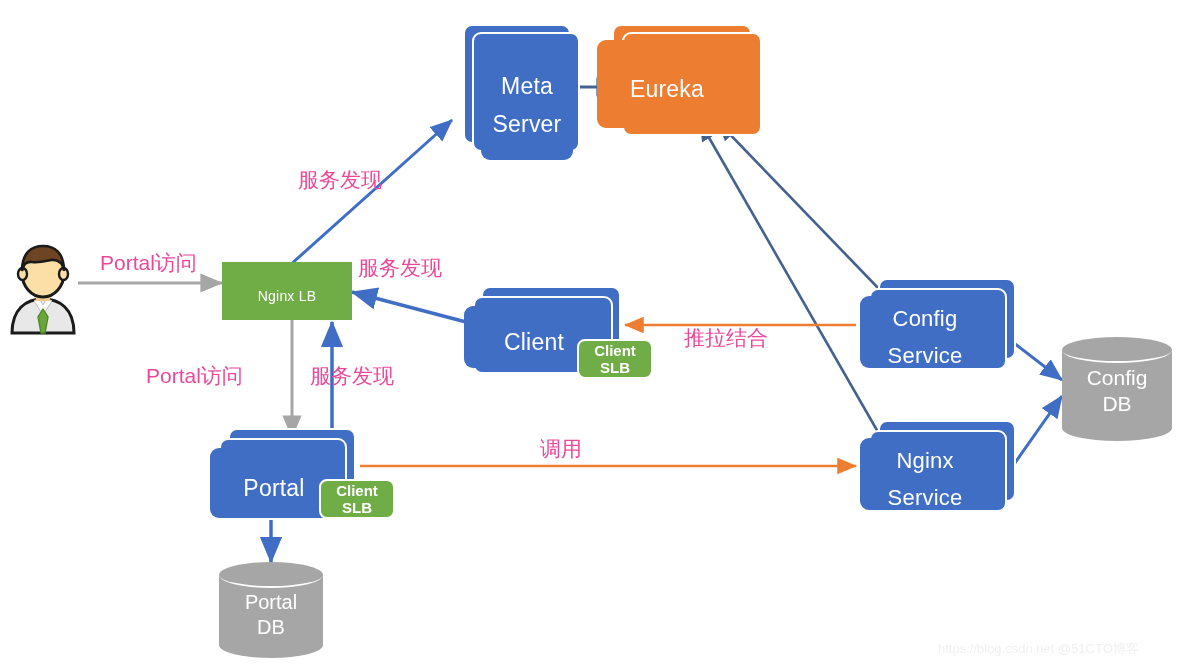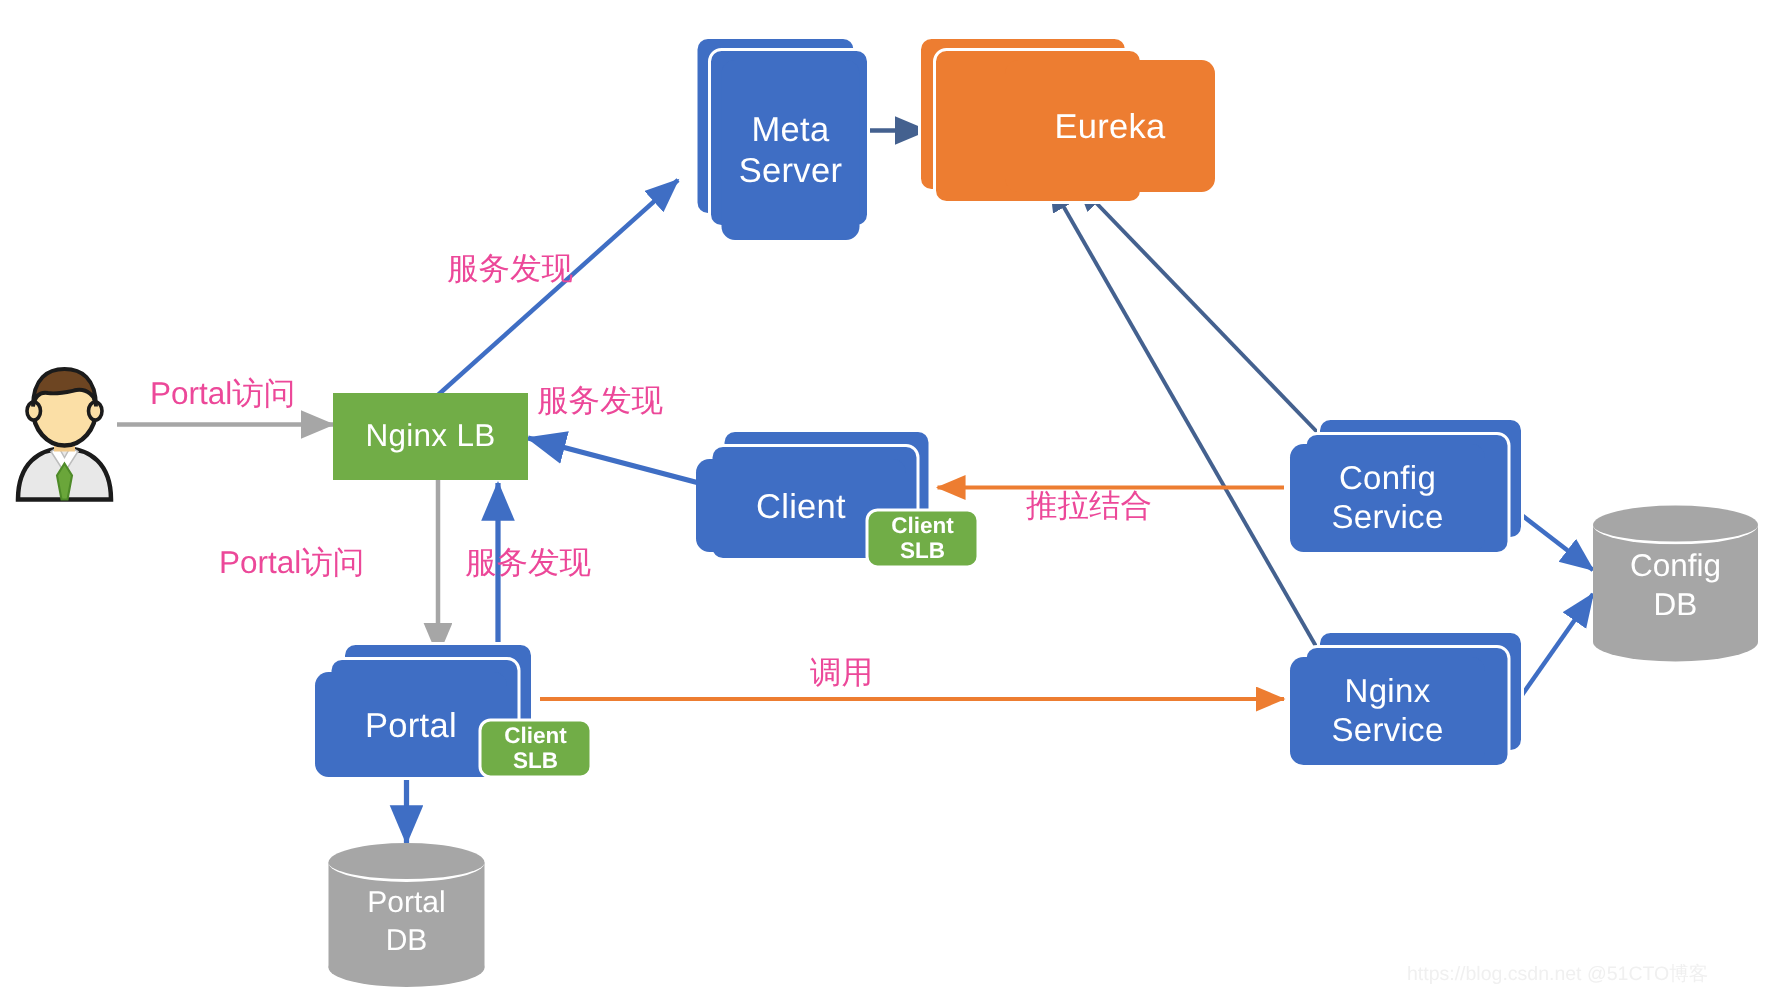--- a/index.html
+++ b/index.html
@@ -44,21 +44,21 @@
     position: absolute;
     box-sizing: border-box;
     border-radius: 9px;
     border: 2px solid #ffffff;
     z-index: 3;
   }
   .blue       { background: #3f6ec4; }
   .orange     { background: #ed7d31; }
   .green-box  { background: #71ad47; }
 
-  .node-label { display:block; white-space: nowrap; }
+  .node-label { display:block; white-space: nowrap; margin-top: 11px; }
 
   
   .slb {
     position: absolute;
     box-sizing: border-box;
     background: #71ad47;
     border: 2px solid #ffffff;
     border-radius: 8px;
     color: #ffffff;
     font-weight: bold;
@@ -204,25 +204,25 @@
 
   <div class="stack-layer blue" style="left:463px; top:24px; width:108px; height:120px;"></div>
   <div class="stack-layer blue" style="left:472px; top:32px; width:108px; height:120px;"></div>
   <div class="node blue" style="left:481px; top:40px; width:92px; height:120px; font-size:23px;">
     <span class="node-label">Meta</span>
     <span class="node-label">Server</span>
   </div>
 
   <div class="stack-layer orange" style="left:612px; top:24px; width:140px; height:104px;"></div>
   <div class="stack-layer orange" style="left:622px; top:32px; width:140px; height:104px;"></div>
-  <div class="node orange" style="left:670px; top:40px; width:140px; height:88px; font-size:23px;">
+  <div class="node orange" style="left:597px; top:40px; width:140px; height:88px; font-size:23px;">
     <span class="node-label">Eureka</span>
   </div>
 
-  <div class="node green-box" style="left:222px; top:262px; width:130px; height:58px; border-radius:0; font-size:21px;justify-content:center;">
+  <div class="node green-box" style="left:222px; top:262px; width:130px; height:58px; border-radius:0; font-size:14px;justify-content:center;">
     <span class="node-label">Nginx LB</span>
   </div>
 
   <div class="stack-layer blue" style="left:481px; top:286px; width:140px; height:78px;"></div>
   <div class="stack-layer blue" style="left:473px; top:296px; width:140px; height:78px;"></div>
   <div class="node blue" style="left:464px; top:306px; width:140px; height:62px; font-size:23px;">
     <span class="node-label">Client</span>
   </div>
   <div class="slb" style="left:577px; top:339px; width:76px; height:40px;">
     <span>Client</span>

